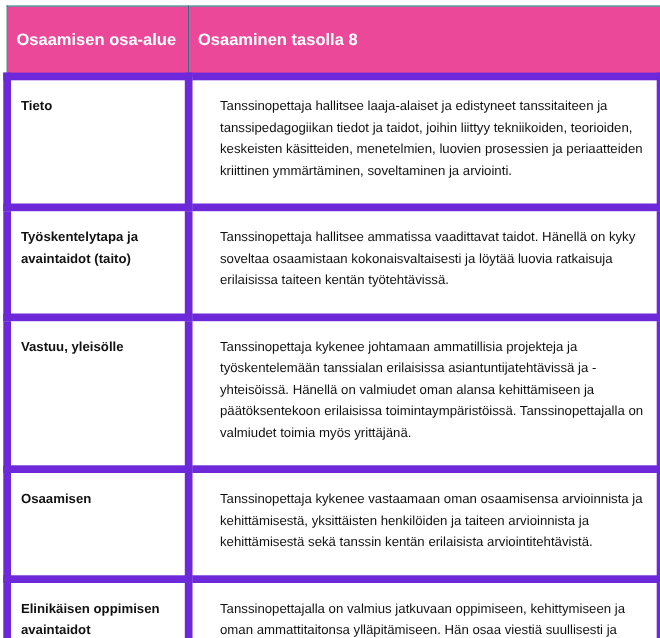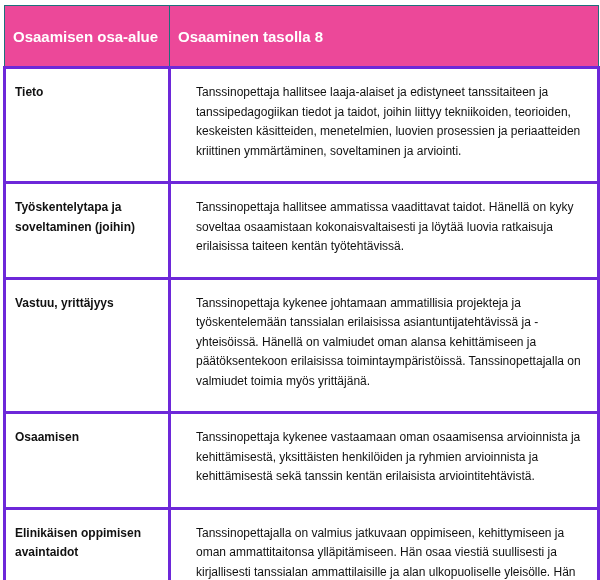--- a/index.html
+++ b/index.html
@@ -33,21 +33,21 @@
       font-weight: bold;
       font-size: 15px;
       text-align: left;
       padding: 5px 8px;
       height: 50px;
       border: 1px solid #1f6f7c;
       border-bottom: 2px solid #5a8a90;
       vertical-align: middle;
     }
     td {
-      border: 3px solid #6d28d9;
+      border: 7px solid #6d28d9;
       vertical-align: top;
       font-size: 12px;
       line-height: 19.5px;
       padding: 14px 8px 20px 8px;
     }
     td.label {
       font-weight: bold;
       padding-left: 9px;
     }
     td.desc {
@@ -73,30 +73,30 @@
         <th>Osaamisen osa-alue</th>
         <th>Osaaminen tasolla 8</th>
       </tr>
     </thead>
     <tbody>
       <tr class="r1">
         <td class="label">Tieto</td>
         <td class="desc">Tanssinopettaja hallitsee laaja-alaiset ja edistyneet tanssitaiteen ja tanssipedagogiikan tiedot ja taidot, joihin liittyy tekniikoiden, teorioiden, keskeisten käsitteiden, menetelmien, luovien prosessien ja periaatteiden kriittinen ymmärtäminen, soveltaminen ja arviointi.</td>
       </tr>
       <tr class="r2">
-        <td class="label">Työskentelytapa  ja soveltaminen  (joihin)</td>
+        <td class="label">Työskentelytapa  ja avaintaidot  (taito)</td>
         <td class="desc">Tanssinopettaja hallitsee ammatissa vaadittavat taidot. Hänellä on kyky soveltaa osaamistaan kokonaisvaltaisesti ja löytää luovia ratkaisuja erilaisissa taiteen kentän työtehtävissä.</td>
       </tr>
       <tr class="r3">
-        <td class="label">Vastuu, yrittäjyys</td>
+        <td class="label">Vastuu, yleisölle</td>
         <td class="desc">Tanssinopettaja kykenee johtamaan ammatillisia projekteja ja työskentelemään tanssialan erilaisissa asiantuntijatehtävissä ja -yhteisöissä. Hänellä on valmiudet oman alansa kehittämiseen ja päätöksentekoon erilaisissa toimintaympäristöissä. Tanssinopettajalla on valmiudet toimia myös yrittäjänä.</td>
       </tr>
       <tr class="r4">
         <td class="label">Osaamisen</td>
-        <td class="desc">Tanssinopettaja kykenee vastaamaan oman osaamisensa arvioinnista ja kehittämisestä, yksittäisten henkilöiden ja ryhmien arvioinnista ja kehittämisestä sekä tanssin kentän erilaisista arviointitehtävistä.</td>
+        <td class="desc">Tanssinopettaja kykenee vastaamaan oman osaamisensa arvioinnista ja kehittämisestä, yksittäisten henkilöiden ja taiteen arvioinnista ja kehittämisestä sekä tanssin kentän erilaisista arviointitehtävistä.</td>
       </tr>
       <tr class="r5">
         <td class="label">Elinikäisen oppimisen avaintaidot</td>
         <td class="desc">Tanssinopettajalla on valmius jatkuvaan oppimiseen, kehittymiseen ja oman ammattitaitonsa ylläpitämiseen. Hän osaa viestiä suullisesti ja kirjallisesti tanssialan ammattilaisille ja alan ulkopuoliselle yleisölle. Hän kykenee itsenäiseen kansainväliseen viestintään ja vuorovaikutukseen ruotsin ja englannin kielellä.</td>
       </tr>
     </tbody>
   </table>
 </div>
 
 </body></html>

